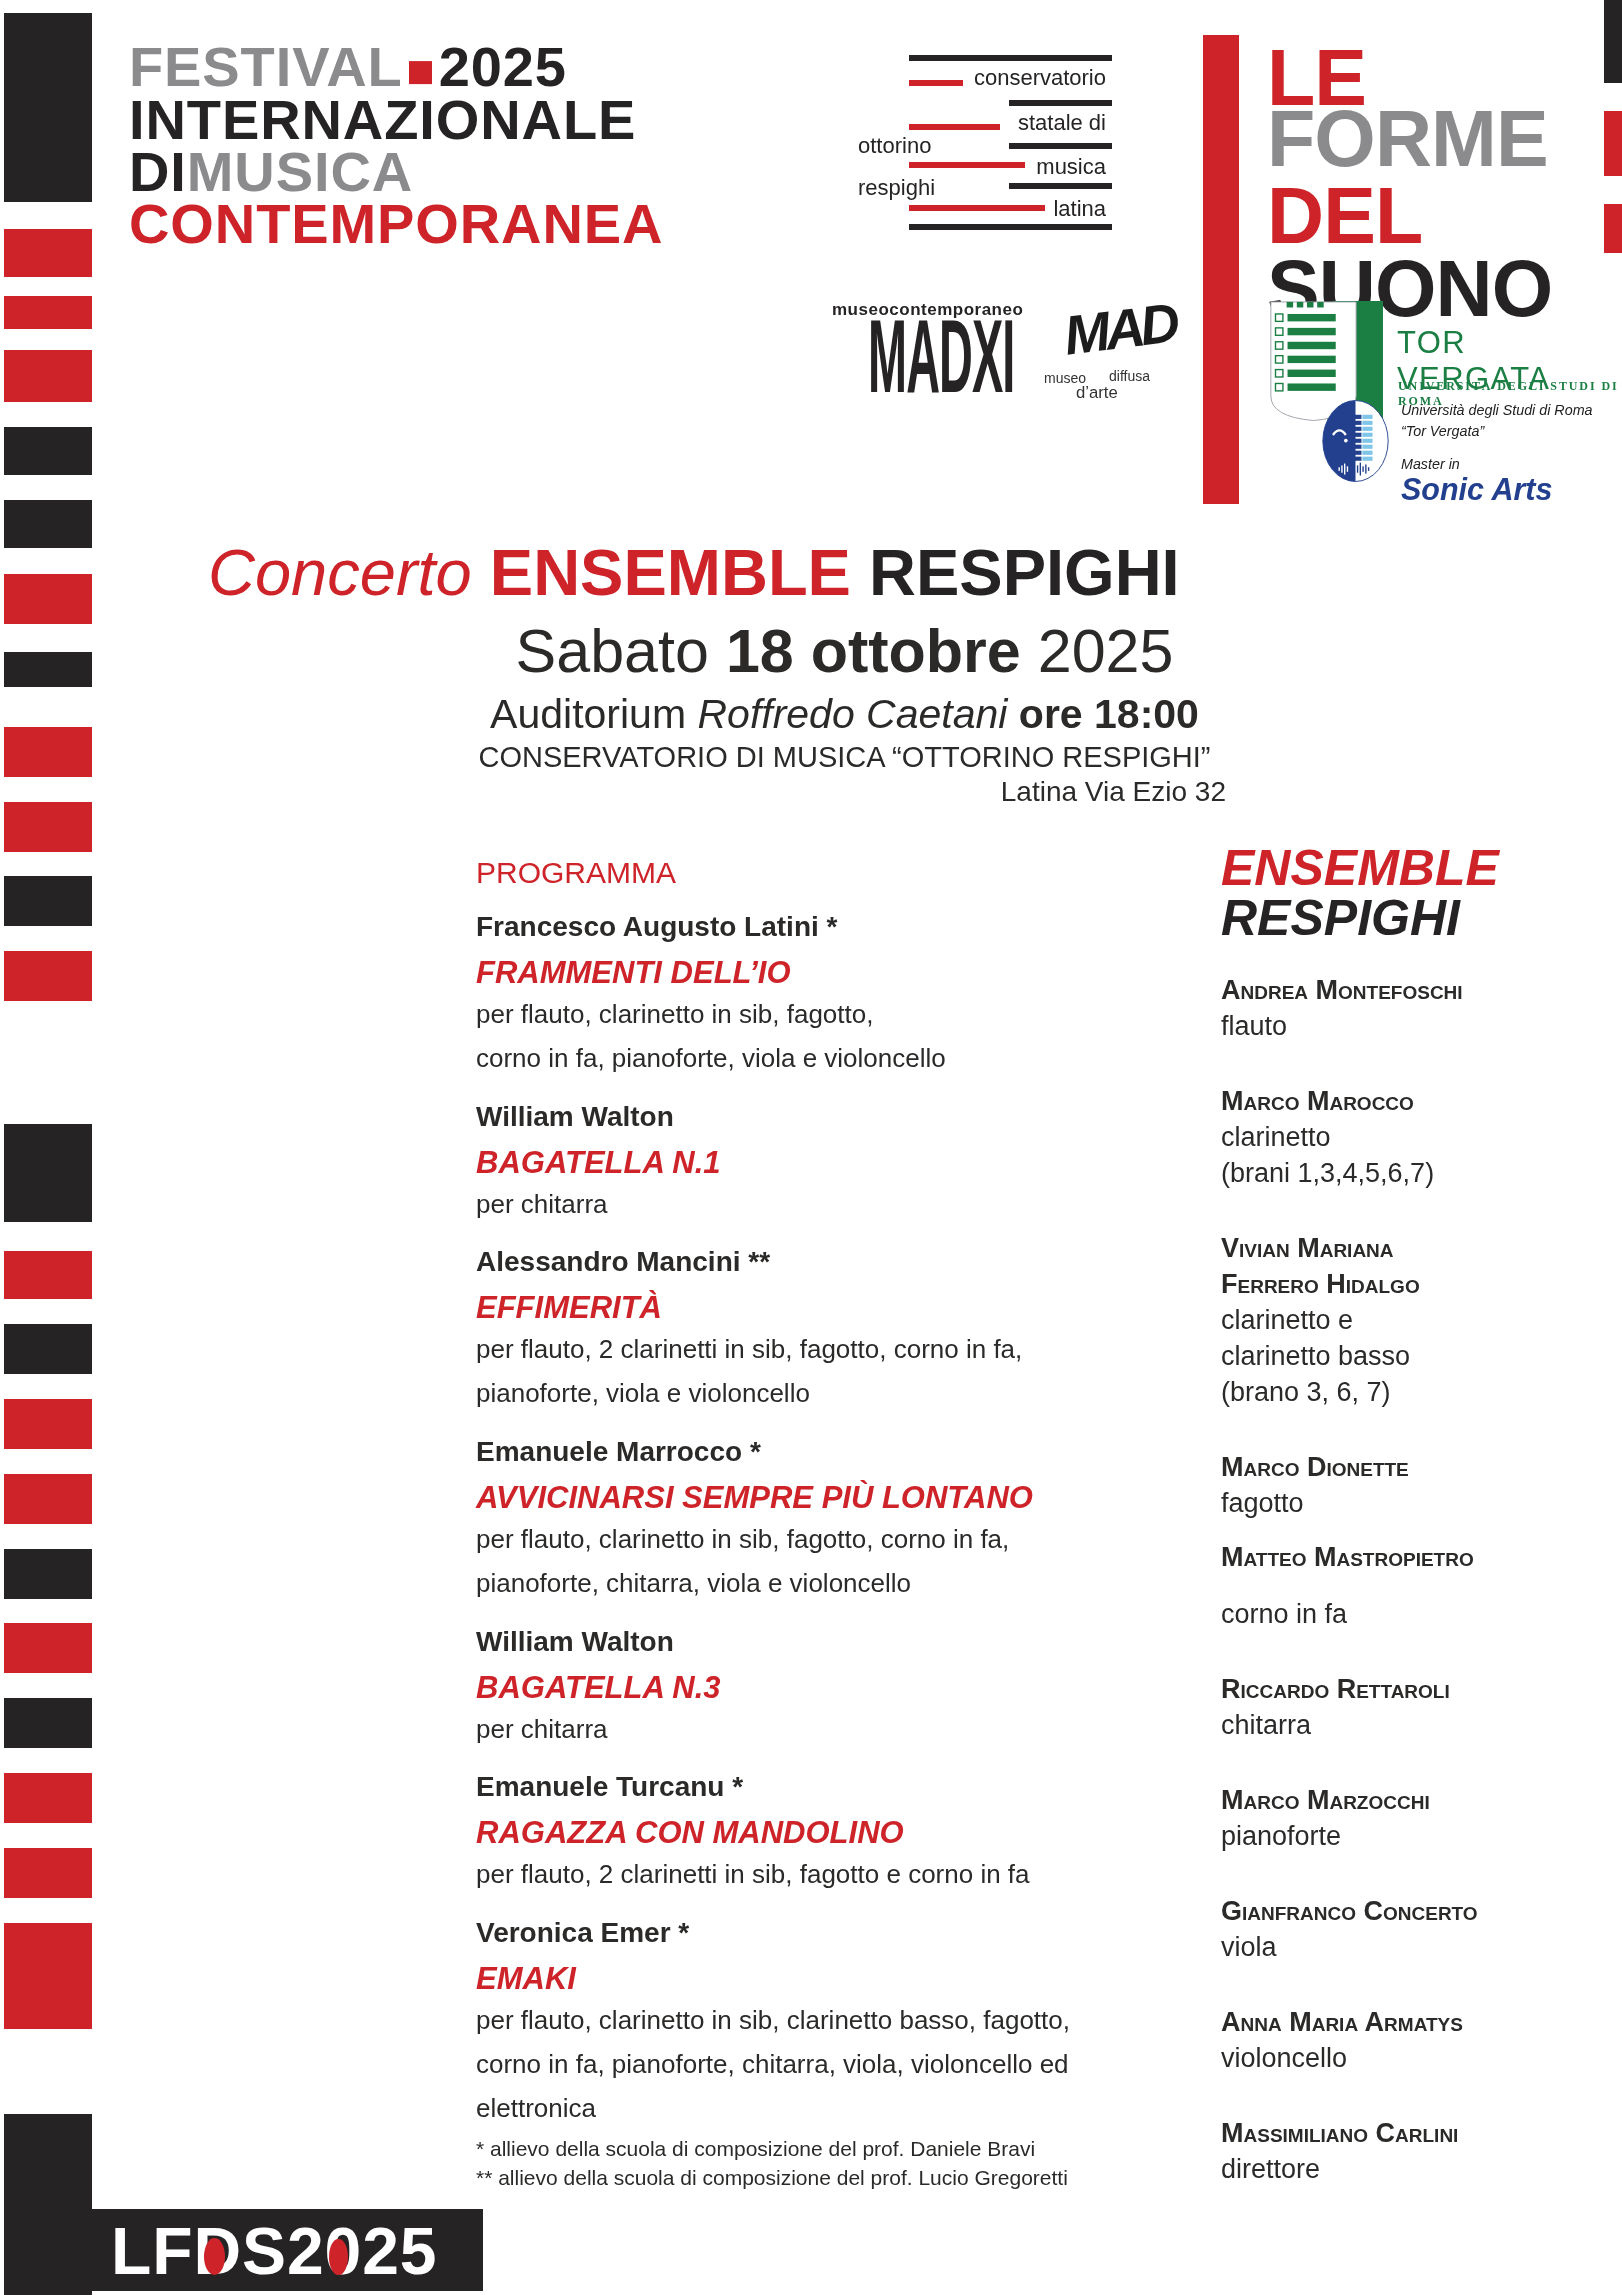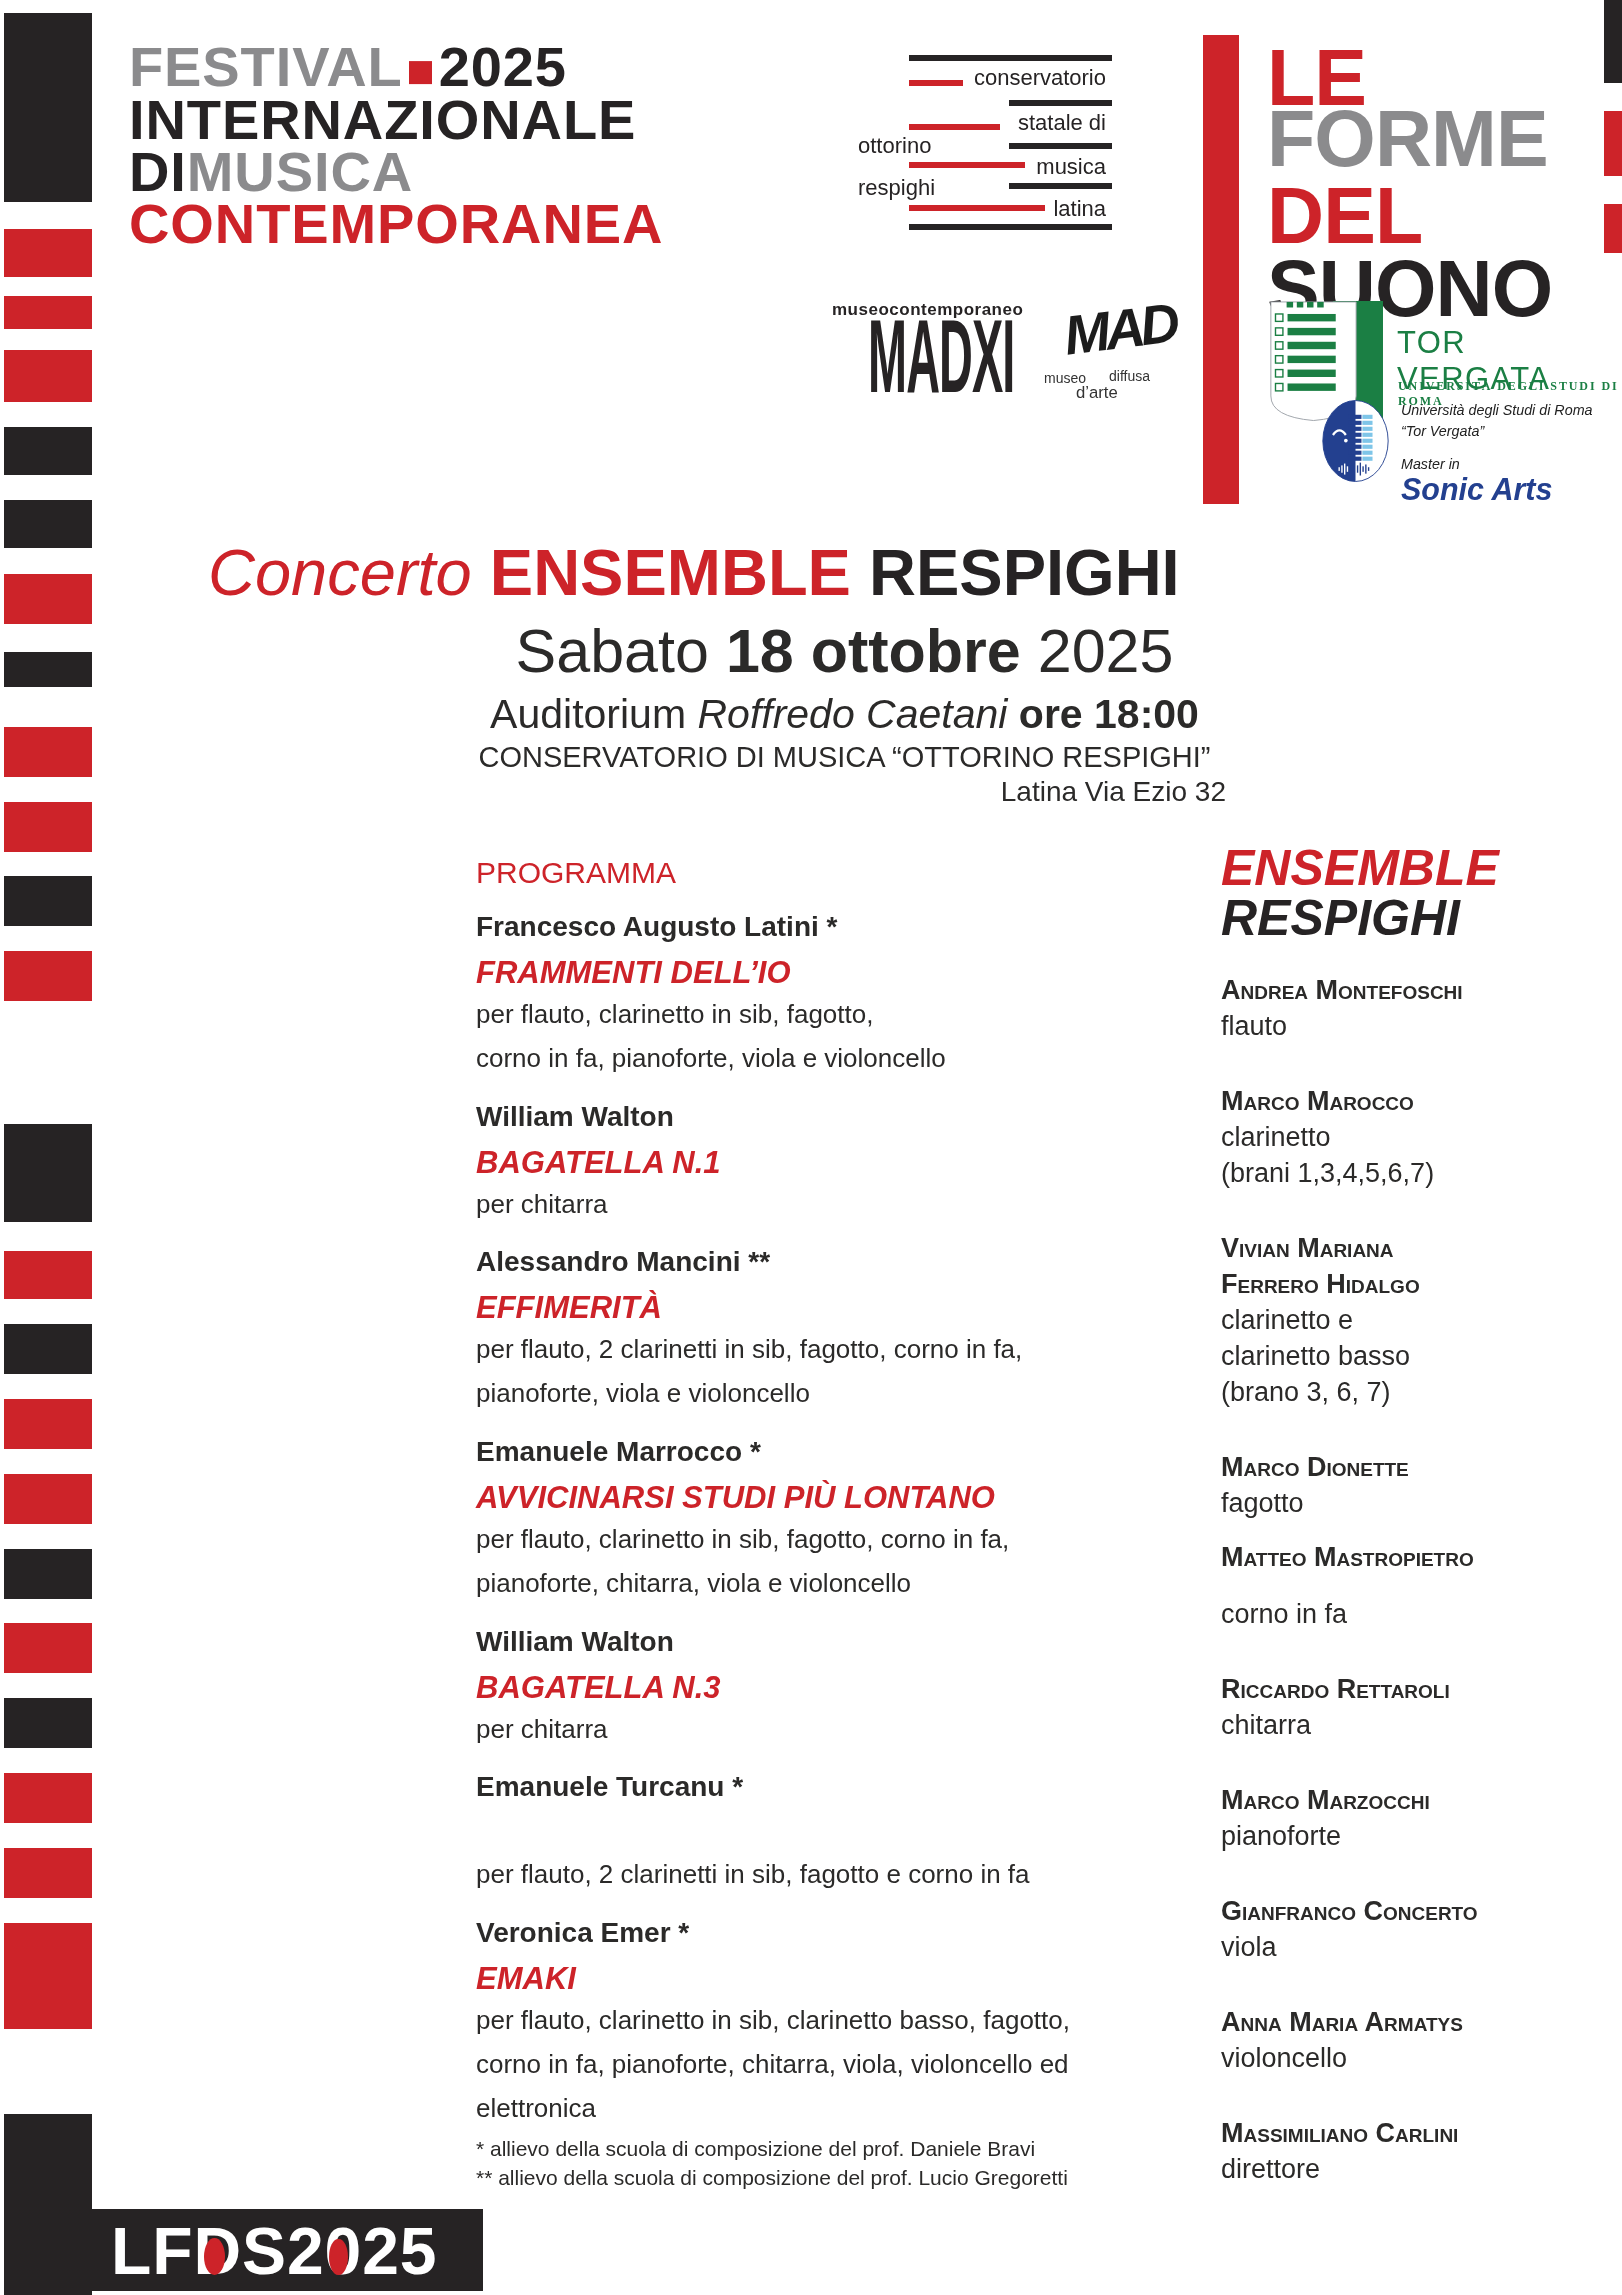--- a/index.html
+++ b/index.html
@@ -236,29 +236,30 @@
   <div class="pc" style="top:1101px">William Walton</div>
   <div class="pt" style="top:1145px">BAGATELLA N.1</div>
   <div class="pi" style="top:1189px">per chitarra</div>
 
   <div class="pc" style="top:1246px">Alessandro Mancini **</div>
   <div class="pt" style="top:1290px">EFFIMERITÀ</div>
   <div class="pi" style="top:1334px">per flauto, 2 clarinetti in sib, fagotto, corno in fa,</div>
   <div class="pi" style="top:1378px">pianoforte, viola e violoncello</div>
 
   <div class="pc" style="top:1436px">Emanuele Marrocco *</div>
-  <div class="pt" style="top:1480px">AVVICINARSI STUDI PIÙ LONTANO</div>
+  <div class="pt" style="top:1480px">AVVICINARSI SEMPRE PIÙ LONTANO</div>
   <div class="pi" style="top:1524px">per flauto, clarinetto in sib, fagotto, corno in fa,</div>
   <div class="pi" style="top:1568px">pianoforte, chitarra, viola e violoncello</div>
 
   <div class="pc" style="top:1626px">William Walton</div>
   <div class="pt" style="top:1670px">BAGATELLA N.3</div>
   <div class="pi" style="top:1714px">per chitarra</div>
 
   <div class="pc" style="top:1771px">Emanuele Turcanu *</div>
+  <div class="pt" style="top:1815px">RAGAZZA CON MANDOLINO</div>
   <div class="pi" style="top:1859px">per flauto, 2 clarinetti in sib, fagotto e corno in fa</div>
 
   <div class="pc" style="top:1917px">Veronica Emer *</div>
   <div class="pt" style="top:1961px">EMAKI</div>
   <div class="pi" style="top:2005px">per flauto, clarinetto in sib, clarinetto basso, fagotto,</div>
   <div class="pi" style="top:2049px">corno in fa, pianoforte, chitarra, viola, violoncello ed</div>
   <div class="pi" style="top:2093px">elettronica</div>
 
   <div class="fn" style="top:2137px">* allievo della scuola di composizione del prof. Daniele Bravi</div>
   <div class="fn" style="top:2166px">** allievo della scuola di composizione del prof. Lucio Gregoretti</div>

